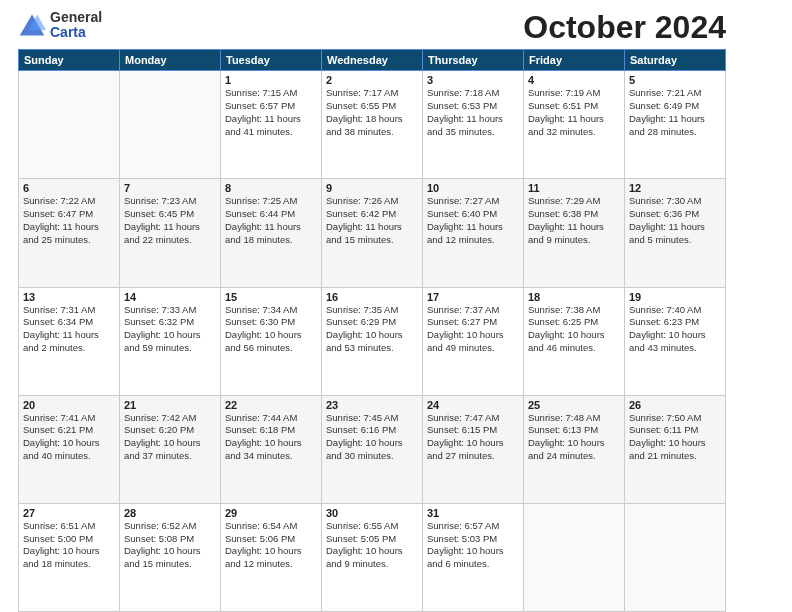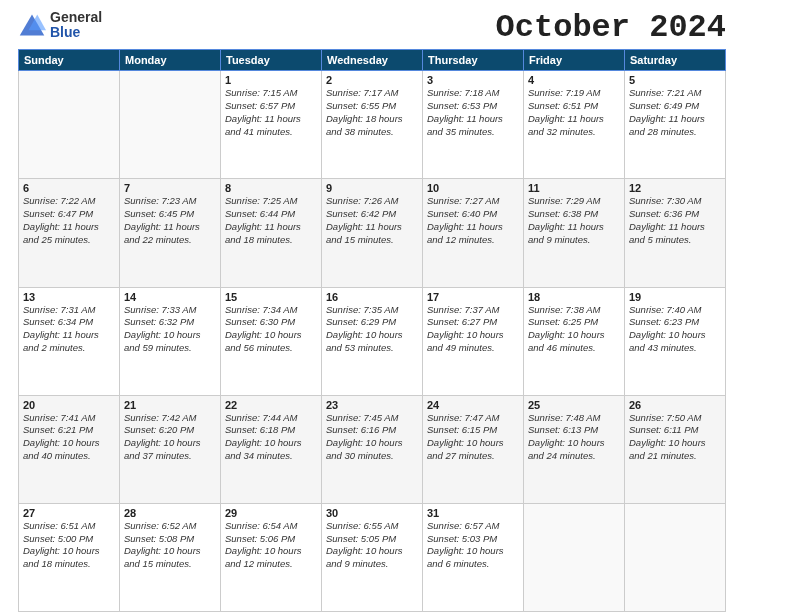--- a/index.html
+++ b/index.html
@@ -43,21 +43,20 @@
       font-weight: bold;
       color: #2255aa;
     }
     .logo-icon {
       width: 28px;
       height: 28px;
       margin-right: 2px;
     }
     .title-block {
       text-align: right;
-      font-family: Liberation Mono, monospace;
     }
     .month-title {
       font-size: 32px;
       font-weight: bold;
       color: #222;
       line-height: 1.1;
     }
     .location {
       font-size: 13px;
       color: #444;
@@ -95,39 +94,38 @@
       font-weight: bold;
       font-size: 11px;
       display: block;
       margin-bottom: 1px;
       color: #222;
     }
     .day-info {
       font-size: 9.5px;
       color: #333;
       line-height: 1.35;
-      font-style: italic;
     }
     .empty-cell {
       background: #f9f9f9 !important;
     }
   </style>
 </head>
 <body>
 
 <div class="page">
   <div class="header">
     <div class="logo">
       <svg class="logo-icon" viewBox="0 0 32 32" xmlns="http://www.w3.org/2000/svg">
         <polygon points="16,4 30,28 2,28" fill="#3366cc" opacity="0.85"></polygon>
         <polygon points="22,4 32,22 12,22" fill="#5599ff" opacity="0.6"></polygon>
       </svg>
       <div class="logo-text">
         <span class="logo-general">General</span>
-        <span class="logo-blue">Blue</span>
+        <span class="logo-blue">Carta</span>
       </div>
     </div>
     <div class="title-block">
       <div class="month-title">October 2024</div>
     </div>
   </div>
 
   <table class="calendar">
     <thead>
       <tr>

